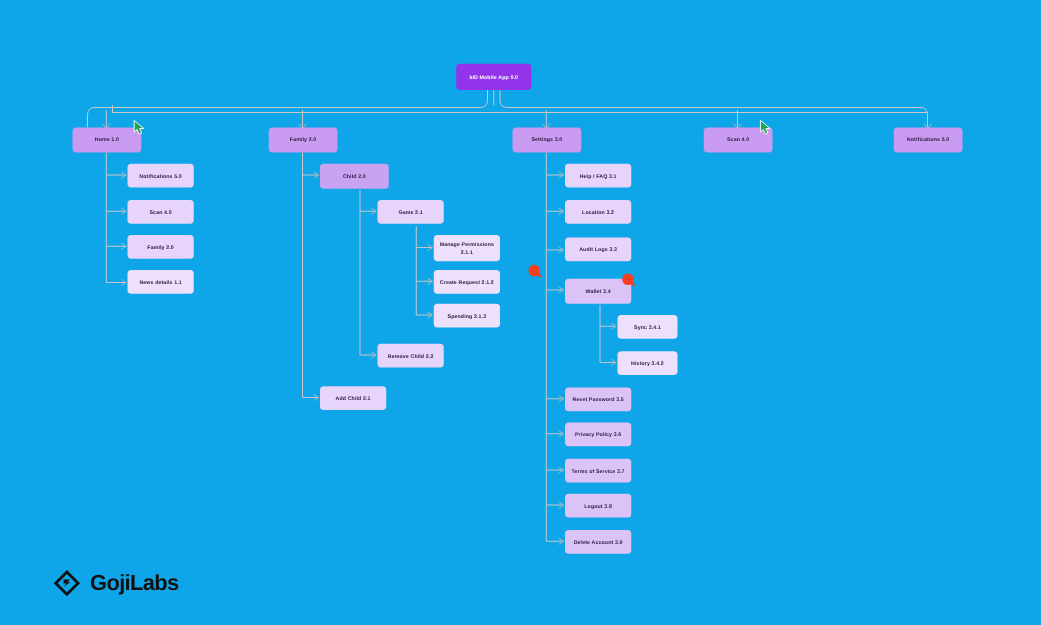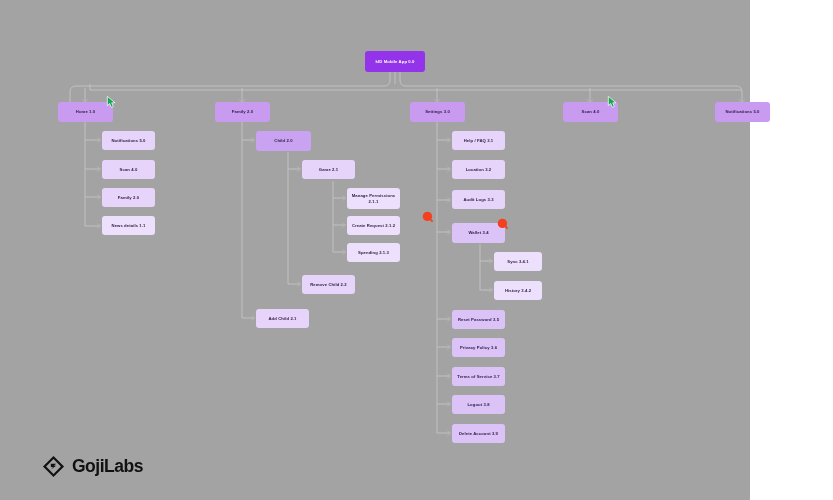--- a/index.html
+++ b/index.html
@@ -4,22 +4,22 @@
 <style>
   * { box-sizing: border-box; margin: 0; padding: 0; }
   html, body {
     width: 833px; height: 500px;
     background: #ffffff;
     font-family: "Liberation Sans", sans-serif;
     overflow: hidden;
   }
   #canvas {
     position: relative;
-    width: 750px; height: 500px;
-    background: #a3a3a3;
+    width: 833px; height: 500px;
+    background: #0ea5e9;
   }
   svg.wires {
     position: absolute; left: 0; top: 0;
     width: 833px; height: 500px;
     pointer-events: none;
   }
   .node {
     position: absolute;
     display: flex;
     align-items: center;

